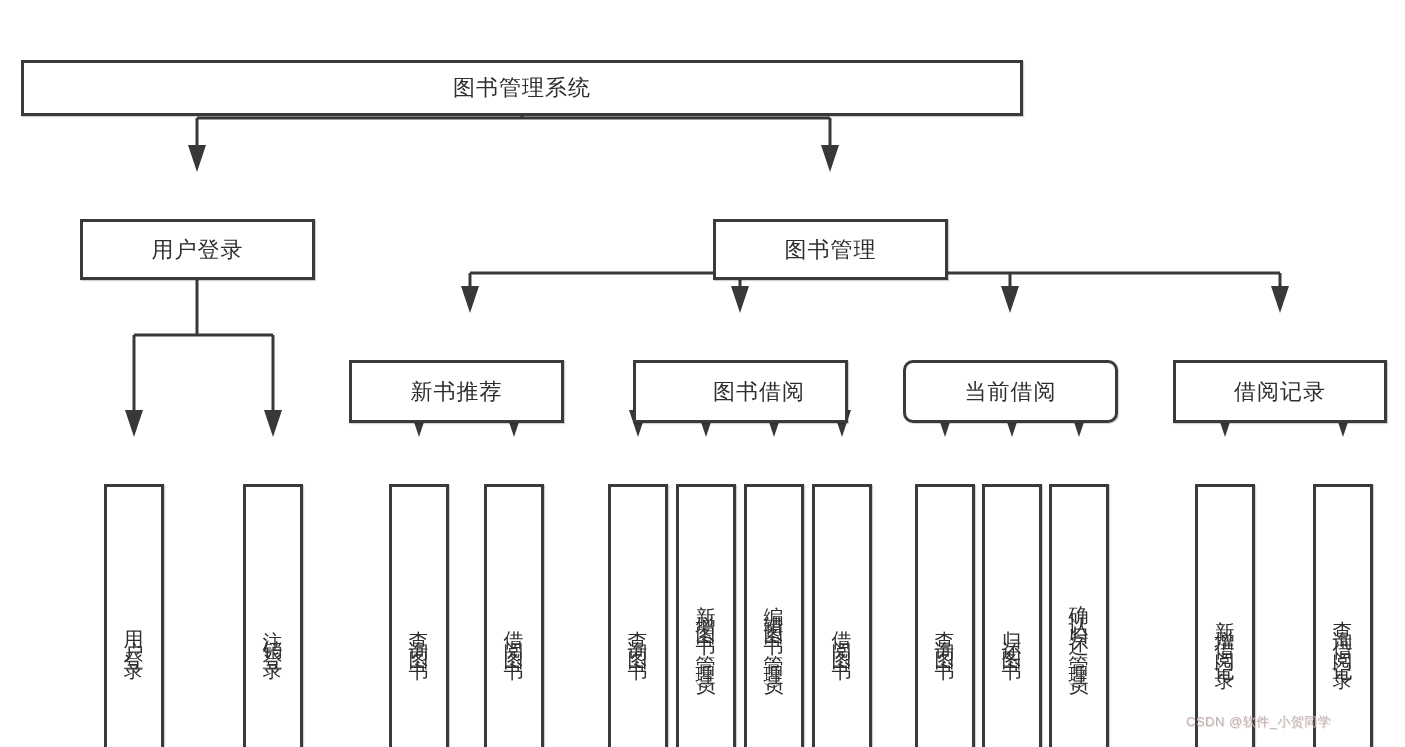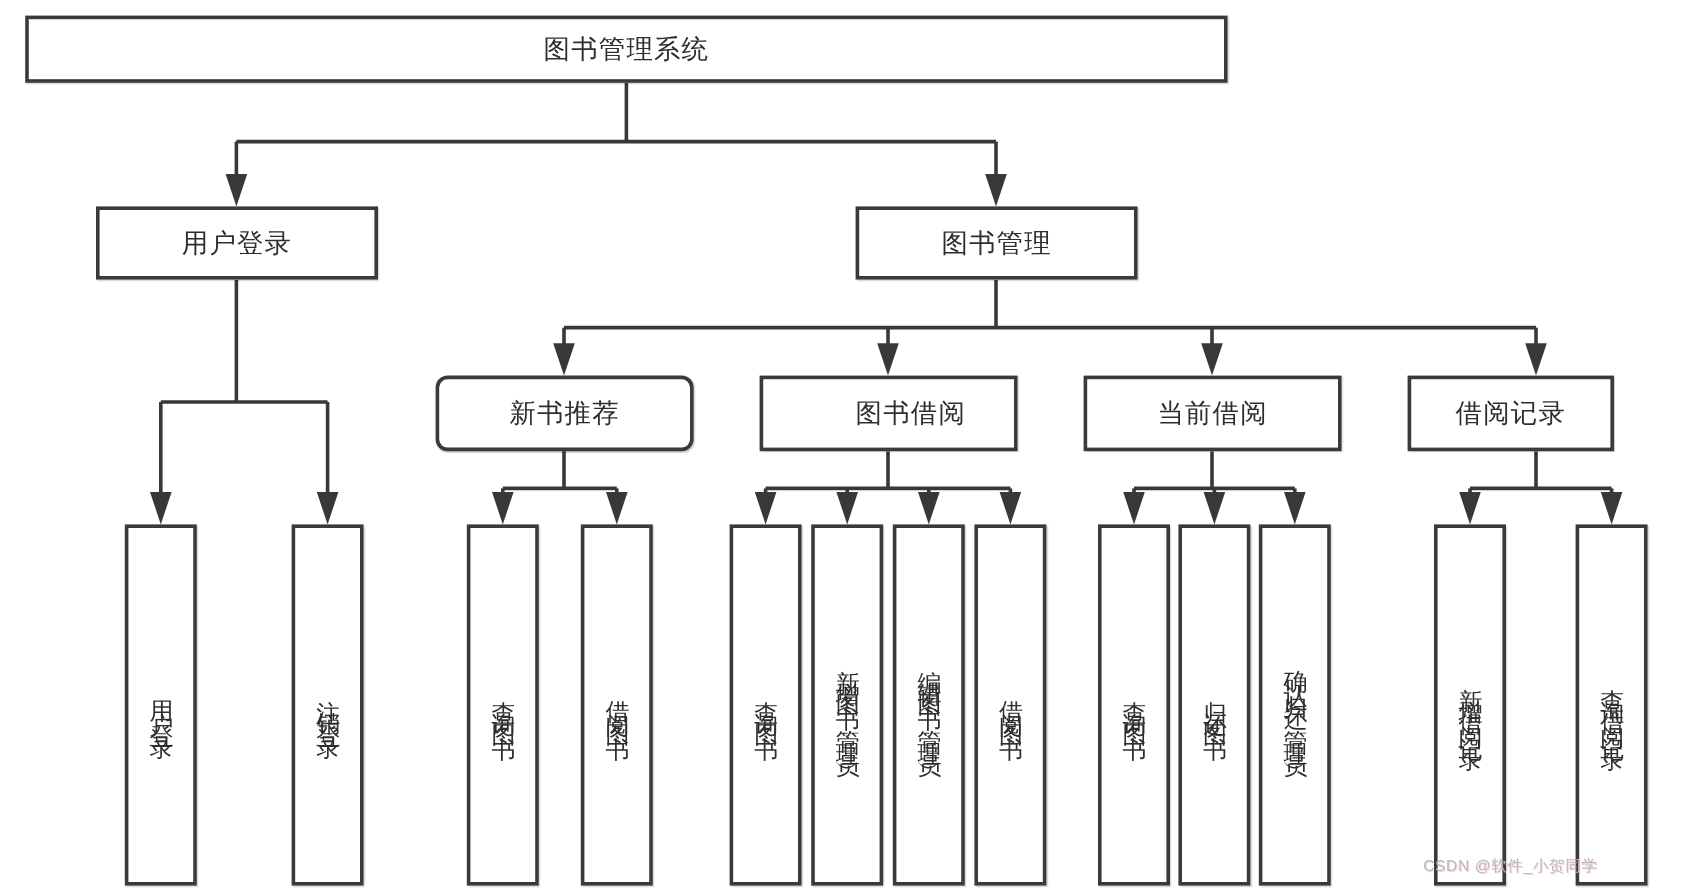--- a/index.html
+++ b/index.html
@@ -28,20 +28,21 @@
   .node {
     position: absolute;
     box-sizing: border-box;
     border: 3px solid #3a3a3a;
     background: #ffffff;
     display: flex;
     align-items: center;
     justify-content: center;
     color: #2e2e2e;
     box-shadow: 1px 1px 1px rgba(0,0,0,0.18);
+    margin-top: 47px;
   }
   .hlabel {
     font-size: 22px;
     letter-spacing: 1px;
     white-space: nowrap;
   }
   .vlabel {
     writing-mode: vertical-rl;
     font-size: 20px;
     letter-spacing: 10px;
@@ -131,30 +132,30 @@
     <span class="hlabel">图书管理系统</span>
   </div>
 
   <div class="node lvl2" style="left:80px;">
     <span class="hlabel">用户登录</span>
   </div>
   <div class="node lvl2" style="left:713px;">
     <span class="hlabel">图书管理</span>
   </div>
 
-  <div class="node lvl3" style="left:363px;border-radius:10px;">
+  <div class="node lvl3" style="left:349px;">
     <span class="hlabel">新书推荐</span>
   </div>
   <div class="node lvl3" style="left:633px;padding-left:37px;">
     <span class="hlabel">图书借阅</span>
   </div>
-  <div class="node lvl3" style="left:903px;">
+  <div class="node lvl3" style="left:903px;border-radius:10px;">
     <span class="hlabel">当前借阅</span>
   </div>
-  <div class="node lvl3" style="left:1173px; width:172px;text-align:right;">
+  <div class="node lvl3" style="left:1173px; width:214px;text-align:right;">
     <span class="hlabel">借阅记录</span>
   </div>
 
   <div class="node leaf" style="left:104px;">
     <span class="vlabel">用户登录</span>
   </div>
   <div class="node leaf" style="left:243px;">
     <span class="vlabel">注销登录</span>
   </div>
 

